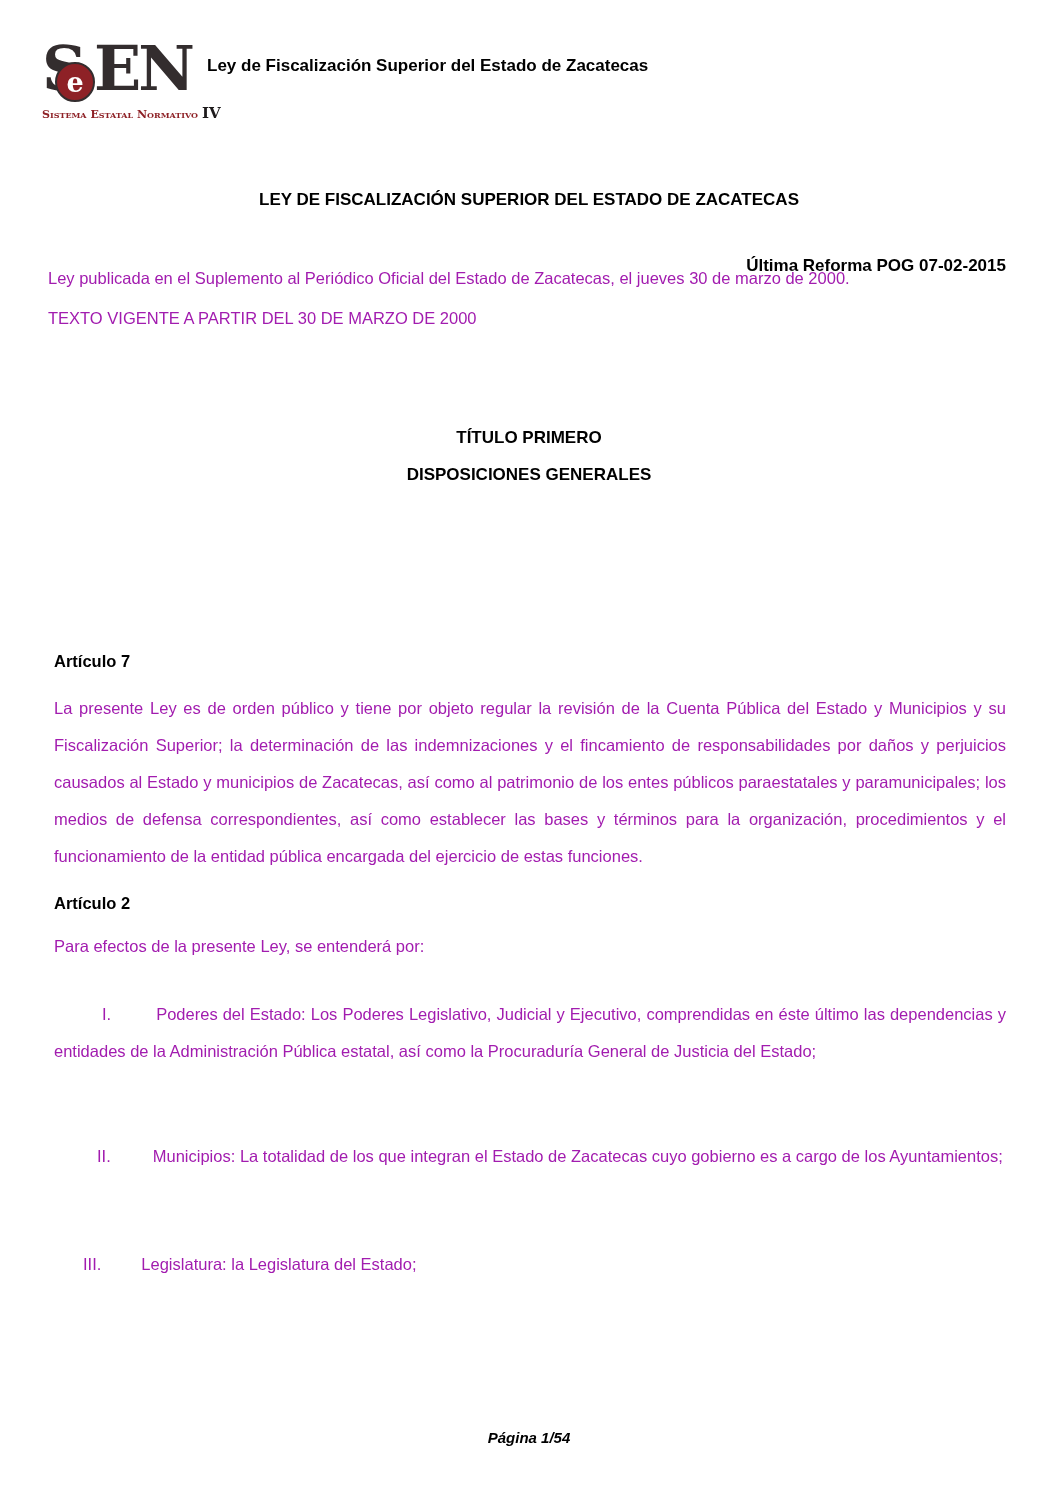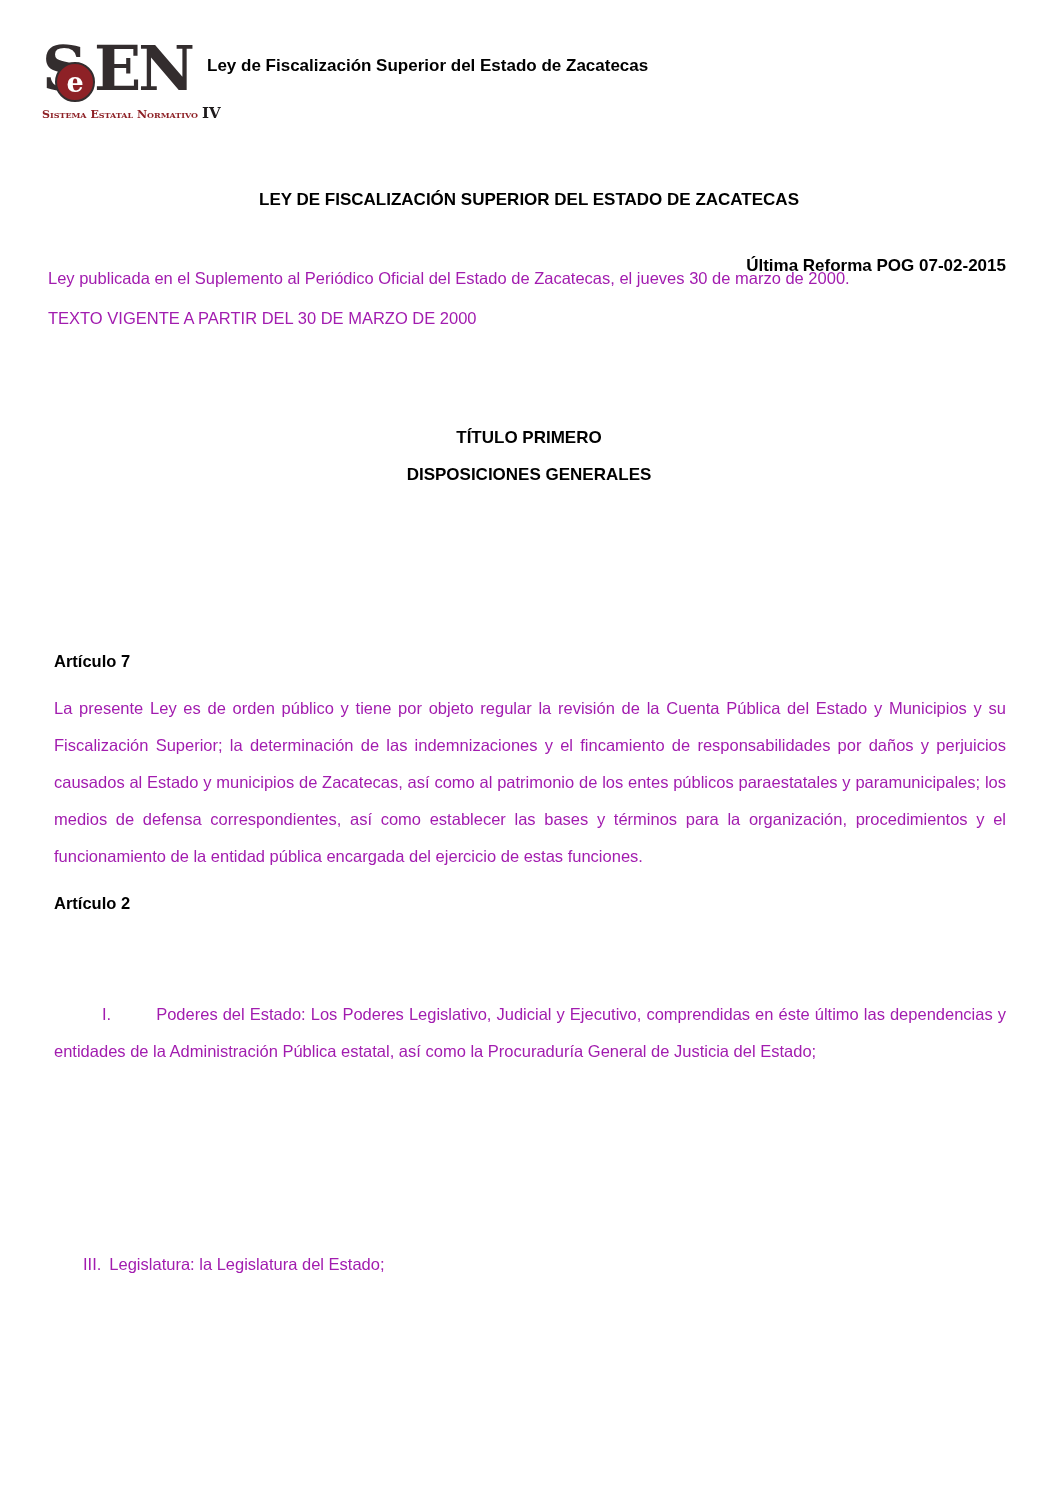--- a/index.html
+++ b/index.html
@@ -68,21 +68,21 @@
   .art1-p{top:690px;left:54px;width:952px;}
   .art2-h{top:894px;left:54px;font-size:16.5px;}
   .art2-intro{top:928px;left:54px;width:952px;}
 
   .item{left:54px;width:952px;}
   .item-1{top:996px;text-indent:48px;}
   .item-1 .num{padding-right:45px;}
   .item-2{top:1138px;text-indent:43px;}
   .item-2 .num{padding-right:42px;}
   .item-3{top:1246px;text-indent:29px;}
-  .item-3 .num{padding-right:8px;}
+  .item-3 .num{padding-right:40px;}
   .item-4{top:1318px;text-indent:29px;}
   .item-4 .num{padding-right:24px;}
 
   
   .footer{top:1429px;font-size:15px;font-style:italic;font-weight:700;}
 </style>
 </head>
 <body>
 
 <div class="page">
@@ -105,21 +105,24 @@
   <div class="abs pub-line body-text">Ley publicada en el Suplemento al Periódico Oficial del Estado de Zacatecas, el jueves 30 de marzo de 2000.</div>
   <div class="abs vigente body-text">TEXTO VIGENTE A PARTIR DEL 30 DE MARZO DE 2000</div>
 
   <div class="abs center titulo-primero bold">TÍTULO PRIMERO</div>
   <div class="abs center disposiciones bold">DISPOSICIONES GENERALES</div>
 
   <div class="abs art1-h bold">Artículo 7</div>
   <p class="abs art1-p body-text justify">La presente Ley es de orden público y tiene por objeto regular la revisión de la Cuenta Pública del Estado y Municipios y su Fiscalización Superior; la determinación de las indemnizaciones y el fincamiento de responsabilidades por daños y perjuicios causados al Estado y municipios de Zacatecas, así como al patrimonio de los entes públicos paraestatales y paramunicipales; los medios de defensa correspondientes, así como establecer las bases y términos para la organización, procedimientos y el funcionamiento de la entidad pública encargada del ejercicio de estas funciones.</p>
 
   <div class="abs art2-h bold">Artículo 2</div>
+  <div class="abs art2-intro body-text">Para efectos de la presente Ley, se entenderá por:</div>
 
   <p class="abs item item-1 body-text justify"><span class="num">I.</span><span>Poderes del Estado: Los Poderes Legislativo, Judicial y Ejecutivo, comprendidas en éste último las dependencias y entidades de la Administración Pública estatal, así como la Procuraduría General de Justicia del Estado;</span></p>
 
+  <p class="abs item item-2 body-text justify"><span class="num">II.</span><span>Municipios: La totalidad de los que integran el Estado de Zacatecas cuyo gobierno es a cargo de los Ayuntamientos;</span></p>
 
   <p class="abs item item-3 body-text"><span class="num">III.</span><span>Legislatura: la Legislatura del Estado;</span></p>
 
 
+  <div class="abs center footer">Página 1/54</div>
 
 </div>
 
 </body></html>

